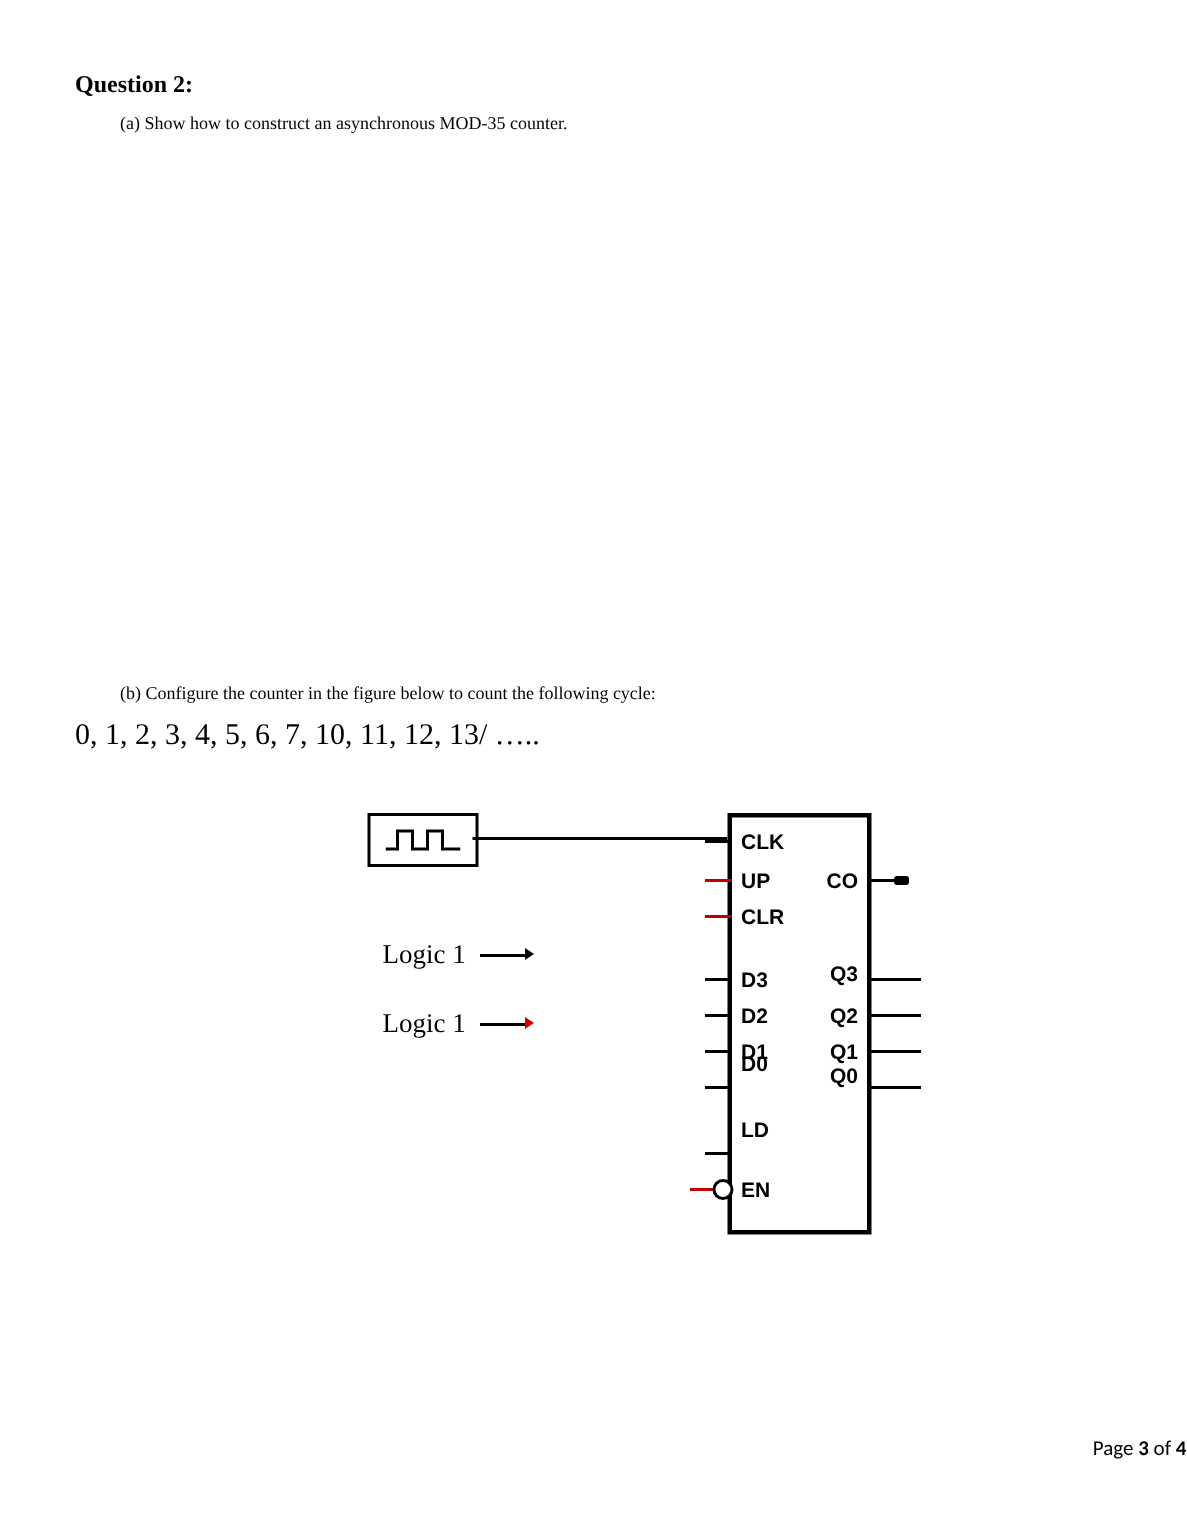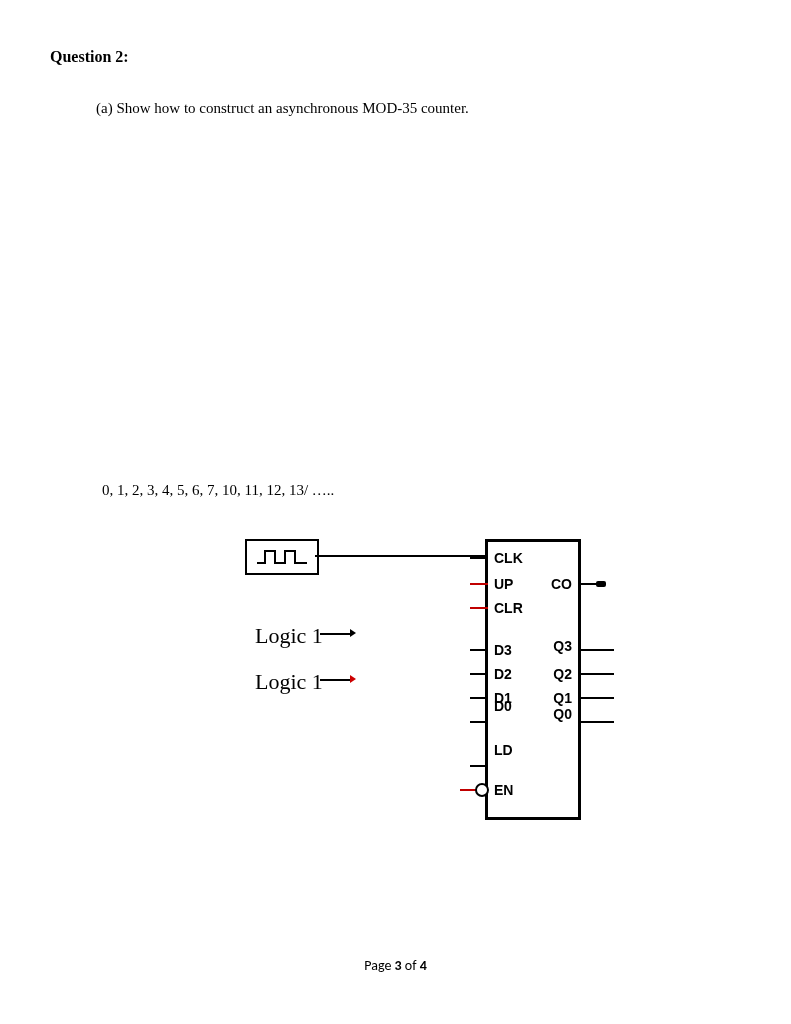--- a/index.html
+++ b/index.html
@@ -12,31 +12,30 @@
   .page {
     width: 791px;
     height: 1024px;
     position: relative;
     box-sizing: border-box;
     padding: 48px 50px 0 50px;
   }
   .q-title {
     font-weight: bold;
     font-size: 16px;
-    margin-bottom: 32px;
+    margin-bottom: 8px;
   }
   .part {
-    font-size: 15px;
-    margin-left: 46px;
+    font-size: 12px;
+    margin-left: 30px;
     margin-bottom: 8px;
     line-height: 1.4;
   }
   .sub-indent {
-    margin-left: 52px;
-    font-size: 15px;
+    font-size: 20px;
   }
   .spacer-a {
     height: 355px;
   }
   .diagram-area {
     position: relative;
     width: 560px;
     height: 300px;
     margin-top: 30px;
     margin-left: 110px;
@@ -66,21 +65,21 @@
     left: 155px;
     top: 26px;
     width: 170px;
     height: 2px;
     background: #000;
   }
   
   .logic-label {
     position: absolute;
     font-family: "Times New Roman", Times, serif;
-    font-size: 22px;
+    font-size: 18px;
   }
   .logic1 { left: 95px; top: 94px; }
   .logic0 { left: 95px; top: 140px; }
   .logic-tick {
     position: absolute;
     width: 30px;
     height: 2px;
     background: #000;
   }
   .logic1-tick { left: 160px; top: 104px; }
@@ -139,40 +138,44 @@
     width: 10px; height: 6px;
     background: #000;
     border-radius: 2px;
   }
 
   .footer {
     position: absolute;
     bottom: 50px;
     left: 0;
     width: 100%;
-    text-align: center;
+    text-align: right;
     font-family: Calibri, Arial, sans-serif;
     font-size: 14px;
   }
   .footer b { font-weight: bold; }
 </style>
 </head>
 <body>
 
 <div class="page">
 
   <div class="q-title">Question 2:</div>
 
   <div class="part">
     <span>(a)</span>
     <span>Show how to construct an asynchronous MOD-35 counter.</span>
   </div>
 
   <div class="spacer-a"></div>
 
+  <div class="part">
+    <span>(b)</span>
+    <span>Configure the counter in the figure below to count the following cycle:</span>
+  </div>
   <div class="sub-indent">0, 1, 2, 3, 4, 5, 6, 7,    10,  11, 12, 13/ …..</div>
 
   <div class="diagram-area">
 
     <div class="clk-box">
       <svg class="clk-svg" viewBox="0 0 50 20">
         <polyline points="0,16 8,16 8,4 18,4 18,16 28,16 28,4 38,4 38,16 50,16" fill="none" stroke="#000" stroke-width="2"></polyline>
       </svg>
     </div>
     <div class="clk-wire"></div>

